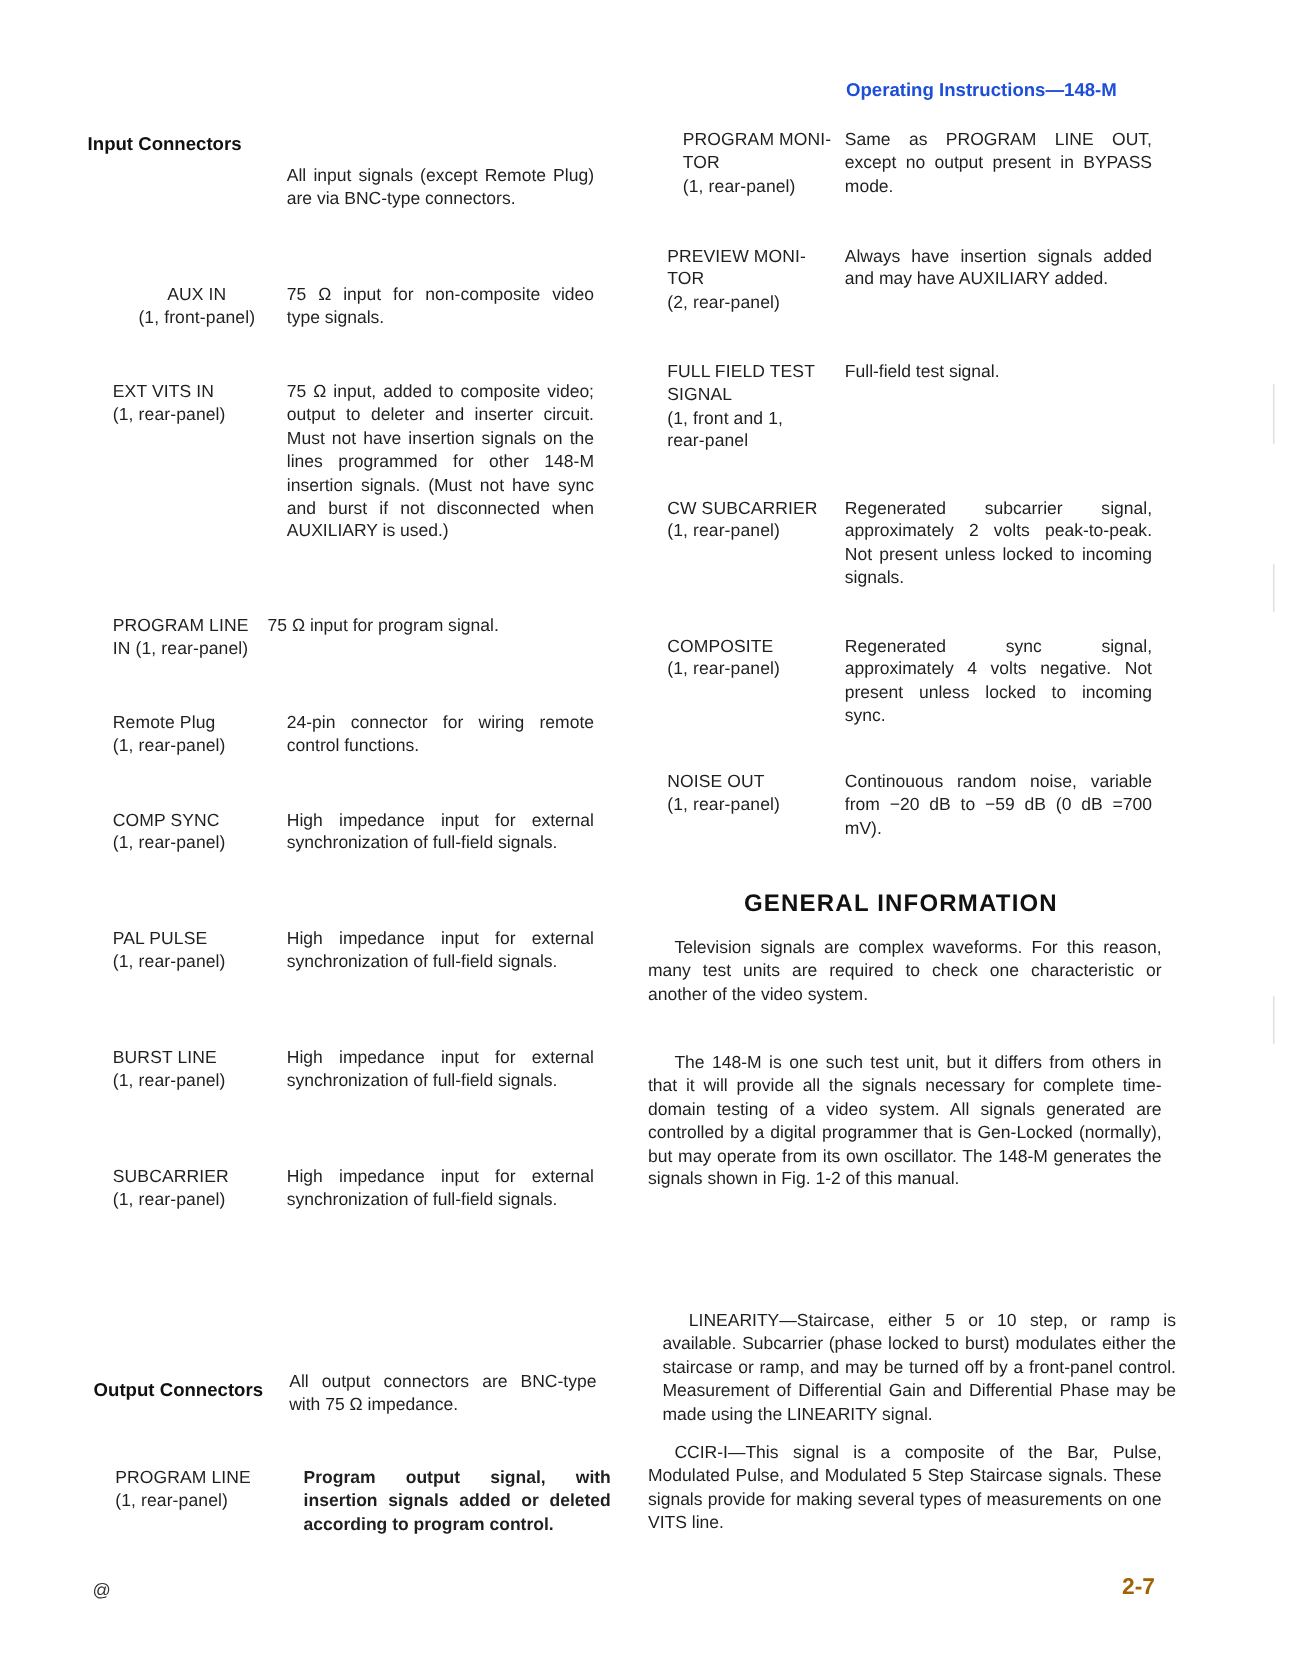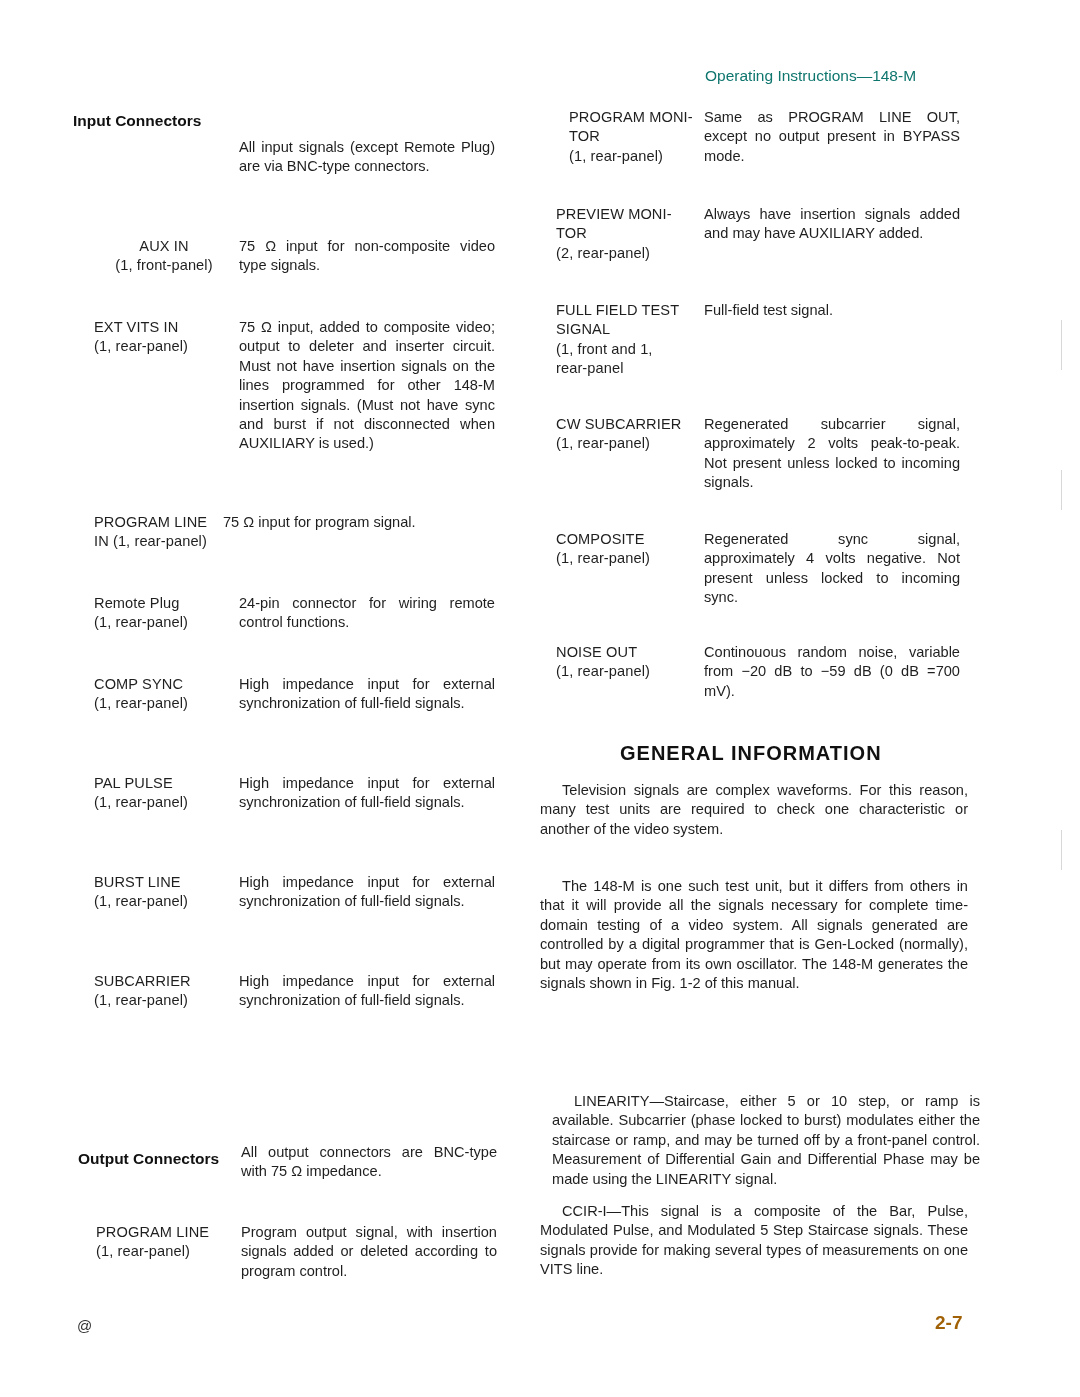--- a/index.html
+++ b/index.html
@@ -3,21 +3,21 @@
 <meta charset="utf-8">
 <style>
   html, body { margin: 0; padding: 0; background: #ffffff; }
   body {
     width: 1080px; height: 1397px; position: relative; overflow: hidden;
     font-family: "Liberation Sans", "DejaVu Sans", sans-serif;
     color: #1f1f1f; font-size: 14.6px; line-height: 19.4px;
   }
   .abs { position: absolute; }
   .hdr { font-weight: bold; font-size: 15.5px; color: #111; }
-  .running-head { font-weight: normal; font-size: 15.5px; color: #0f766e; }
+  .running-head { font-weight: bold; font-size: 15.5px; color: #1d4ed8; }
   .lbl { width: 140px; white-space: pre-line; letter-spacing: 0.1px; }
   .desc { text-align: justify; white-space: normal; }
   .desc-left { width: 256px; }
   .desc-right { width: 256px; }
   .para { text-align: justify; width: 428px; text-indent: 22px; }
   .big-title { font-weight: bold; font-size: 20px; letter-spacing: 1px; color: #111; }
   .page-num { font-weight: bold; font-size: 19px; color: #a16207; }
   .mark { font-size: 15px; color: #333; }
   .edge { position: absolute; right: 18px; width: 1px; background: #d8d8d8; }
 </style>
@@ -59,21 +59,21 @@
 
 <div class="abs lbl" style="left:94px; top:972px;">SUBCARRIER
 (1, rear-panel)</div>
 <div class="abs desc desc-left" style="left:239px; top:972px;">High impedance input for external synchronization of full-field signals.</div>
 
 <div class="abs hdr" style="left:78px; top:1115px;margin-top:34px;">Output Connectors</div>
 <div class="abs desc desc-left" style="left:241px; top:1143px;">All output connectors are BNC-type with 75 Ω impedance.</div>
 
 <div class="abs lbl" style="left:96px; top:1223px;">PROGRAM LINE
 (1, rear-panel)</div>
-<div class="abs desc desc-left" style="left:241px; top:1223px;">Program output signal, with insertion signals added or deleted according to program control.</div>
+<div class="abs desc desc-left" style="left:253px; top:1223px;font-weight:bold;">Program output signal, with insertion signals added or deleted according to program control.</div>
 
 <div class="abs lbl" style="left:556px; top:108px;margin-left:13px;">PROGRAM MONI-
 TOR
 (1, rear-panel)</div>
 <div class="abs desc desc-right" style="left:704px; top:108px;">Same as PROGRAM LINE OUT, except no output present in BYPASS mode.</div>
 
 <div class="abs lbl" style="left:556px; top:205px;">PREVIEW MONI-
 TOR
 (2, rear-panel)</div>
 <div class="abs desc desc-right" style="left:704px; top:205px;">Always have insertion signals added and may have AUXILIARY added.</div>

